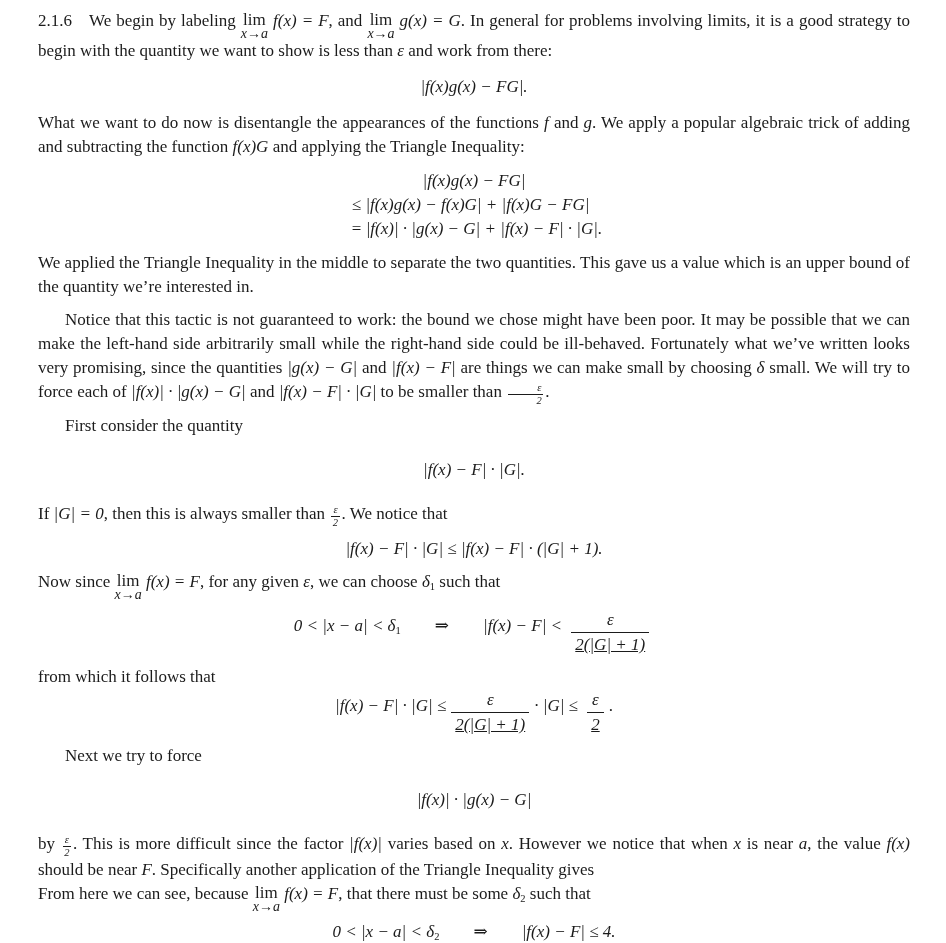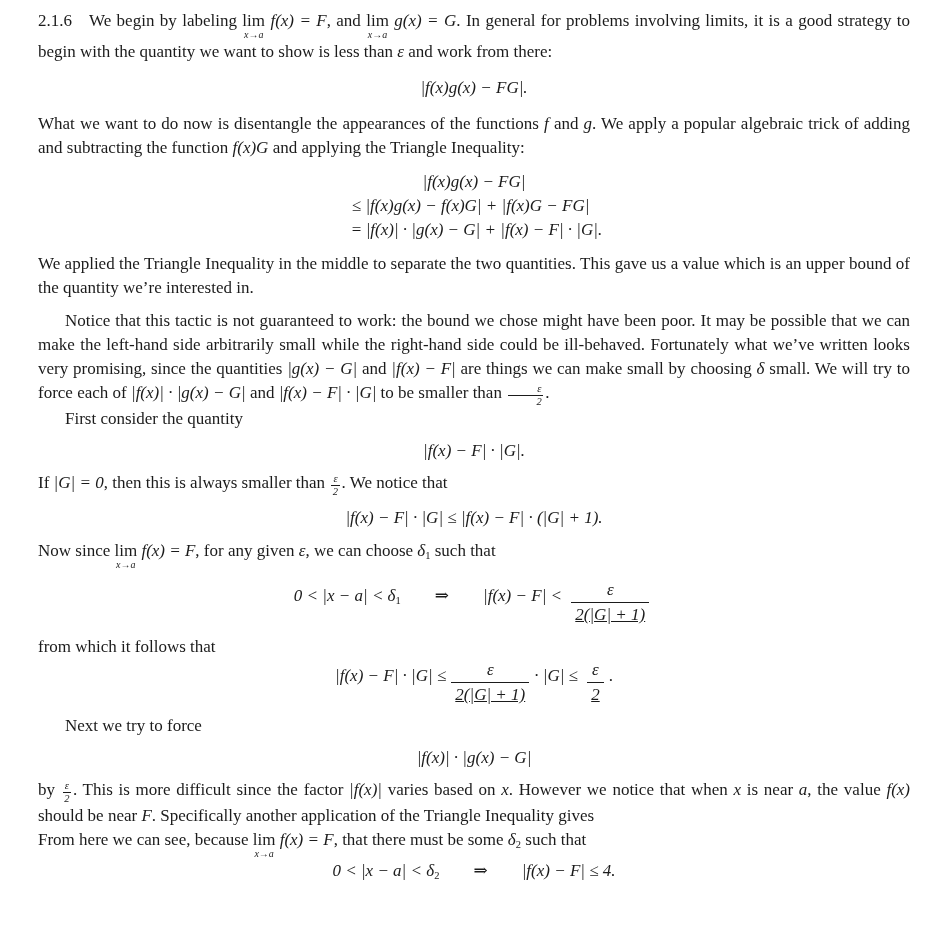--- a/index.html
+++ b/index.html
@@ -20,39 +20,39 @@
   .ind { text-indent: 27px; }
   .m { font-style: italic; }
   .b { font-weight: 400; font-style: normal; }
   .sub { font-size: 10.5px; vertical-align: -3px; }
 
   
   .eq { text-align: center; }
   .eq-m12 { margin: 12px 0; }
   .eq-m10 { margin: 10px 0; }
   .eq-m9  { margin: 9px 0; }
-  .eq-m8  { margin: 8px 0; }
+  .eq-m8  { margin: 20px 0; }
   .eq-m0b8 { margin: 0 0 8px 0; }
   .mt9 { margin-top: 9px; }
-  .mt8 { }
+  .mt8 { margin-top: 8px; }
 
   
   .eq-align {
     display: grid;
     grid-template-columns: auto auto;
     justify-content: center;
     line-height: 24px;
   }
   .eq-align .al { text-align: center; }
   .eq-align .ar { text-align: left; padding-left: 6px; }
 
   
   .lim { display: inline-block; text-align: center; vertical-align: -12px; }
   .lim-top { display: block; line-height: 16px; font-style: normal; }
-  .lim-bot { display: block; font-size: 10px; line-height: 11px; font-style: italic; }
+  .lim-bot { display: block; font-size: 14px; line-height: 11px; font-style: italic; }
 
   
   .frac { display: inline-block; text-align: center; vertical-align: -19px; margin: 0 5px; font-style: italic; }
   .frac .num { display: block; line-height: 22px; padding: 0 4px 1px; border-bottom: 1.3px solid #1b1b1b; }
   .frac .den { display: block; line-height: 22px; padding: 1px 4px 0; text-decoration: underline; }
 
   
   .sfrac { display: inline-block; text-align: center; vertical-align: -7px; font-size: 10.5px; margin: 0 2px; font-style: italic; }
   .sfrac .num { display: block; line-height: 10px; padding: 0 2px 1px; border-bottom: 1px solid #1b1b1b; }
   .sfrac .den { display: block; line-height: 10px; padding-top: 1px; }

